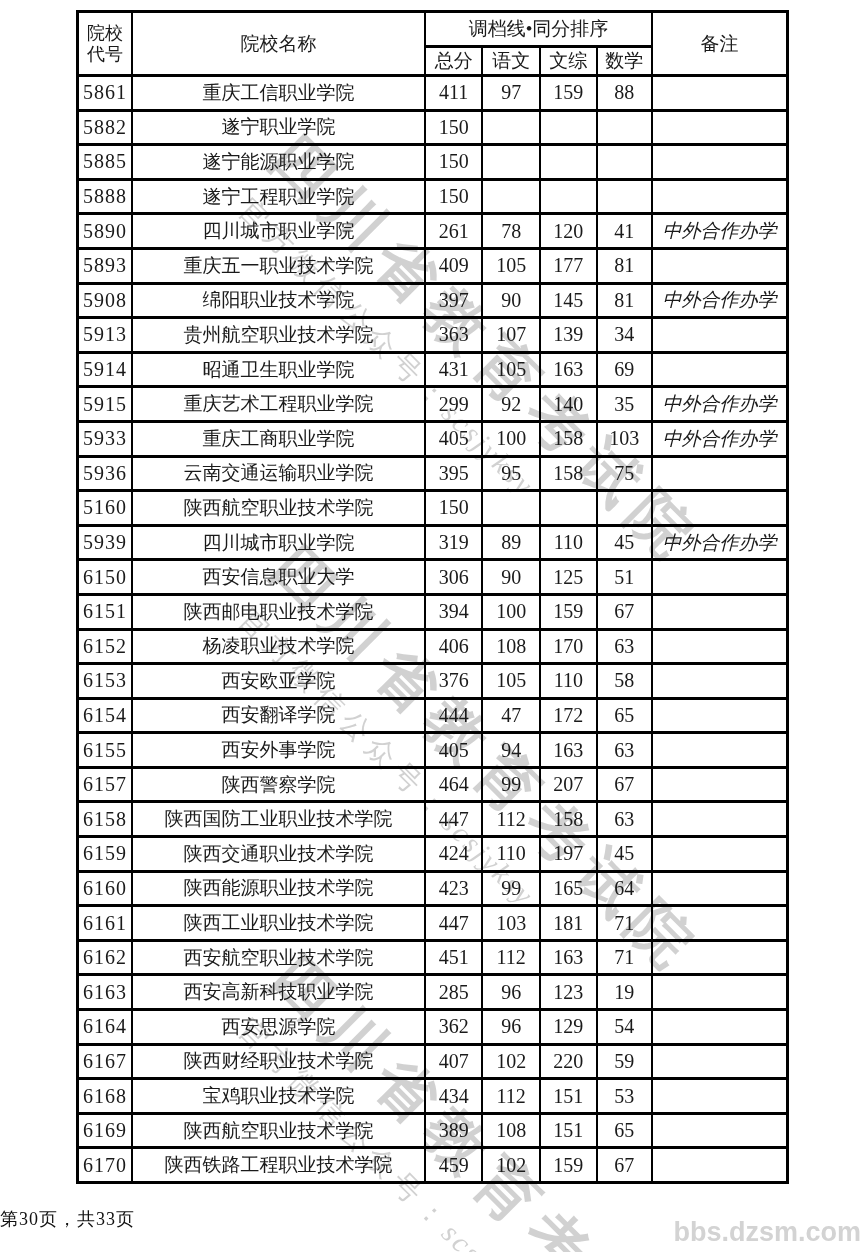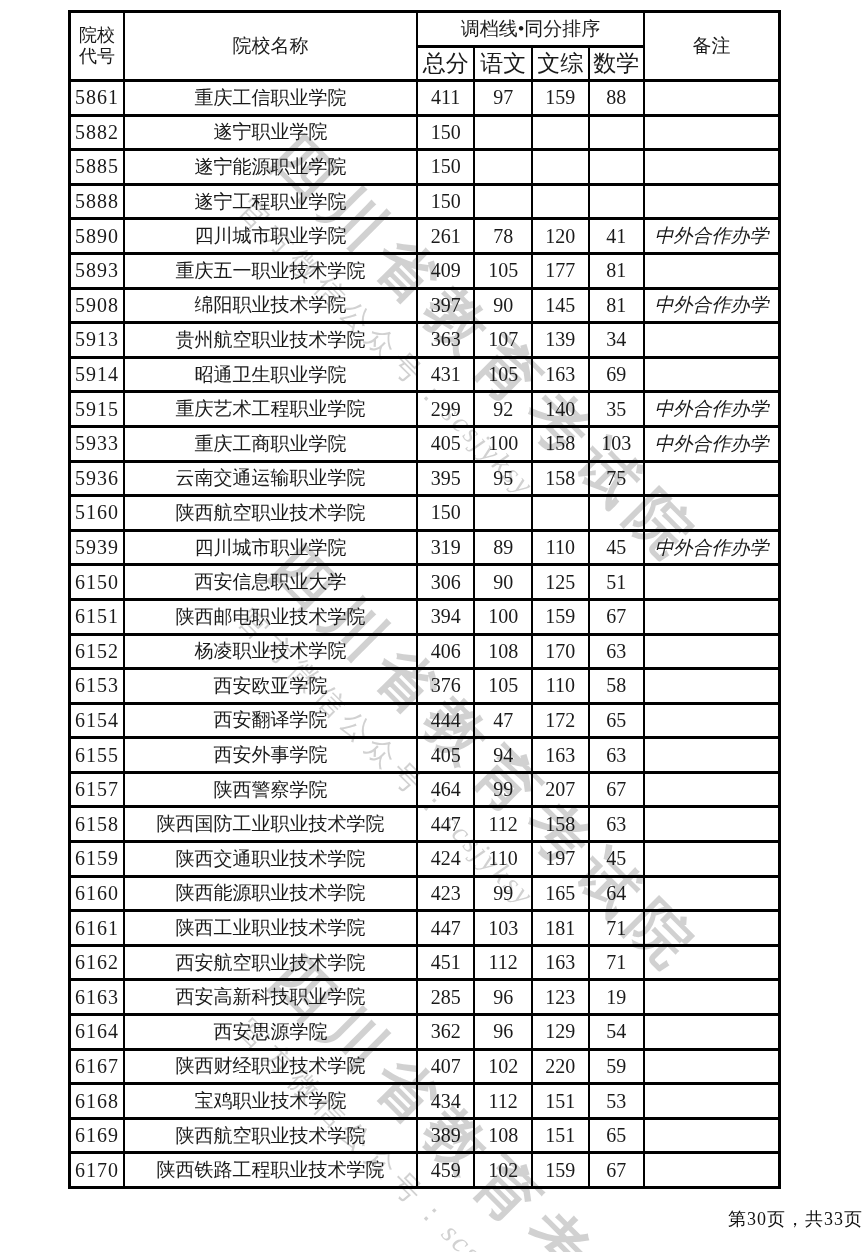--- a/index.html
+++ b/index.html
@@ -7,41 +7,41 @@
     width:863px; height:1252px;
     background:#ffffff;
     font-family:"Liberation Serif","DejaVu Serif",serif;
     color:#1a1a1a;
     position:relative;
     overflow:hidden;
   }
   .page { position:absolute; inset:0; }
 
   
-  .score-table-wrap { position:absolute; left:68px; top:10px; }
+  .score-table-wrap { position:absolute; left:76px; top:10px; }
   table.score-table {
     border-collapse:collapse;
     table-layout:fixed;
     width:713px;
     border:3px solid #000;
   }
   table.score-table th, table.score-table td {
     border-left:2px solid #000;
     border-right:2px solid #000;
     border-top:3px solid #000;
     border-bottom:3px solid #000;
     text-align:center;
     vertical-align:middle;
     padding:0 2px;
     box-sizing:border-box;
     overflow:hidden;
   }
   th { font-weight:normal; font-size:19px; }
   .hdr-top { height:35px; }
-  .hdr-sub th { height:23px; font-size:23px; }
+  .hdr-sub th { height:23px; font-size:19px; }
   th.h-code { line-height:1.15; font-size:18px; }
   td { height:34.6px; }
   td.c-code  { font-size:20px; letter-spacing:1px; }
   td.c-name  { font-size:19px; }
   td.c-num   { font-size:20px; }
   td.c-remark{ font-size:19px;font-style:italic; }
 
   
   .wm {
     position:absolute;
@@ -55,21 +55,21 @@
   .wm-small { font-size:29px; letter-spacing:7px; margin-top:8px; margin-left:14px; }
   .wm-script{ font-style:italic; letter-spacing:3px; }
   .wm1 { left:310px; top:118px; }
   .wm2 { left:310px; top:528px; }
   .wm3 { left:310px; top:938px; }
 
   
   .page-info {
     position:absolute;
     left:0; right:0; top:1207px;
-    text-align:right;
+    text-align:left;
     font-size:18px;
     letter-spacing:1px;
     color:#111;
   }
   .site-watermark {
     position:absolute;
     right:2px; top:1217px;
     font-family:"Liberation Sans","DejaVu Sans",sans-serif;
     font-weight:bold;
     font-size:27px;
@@ -444,14 +444,15 @@
       <td class="c-num">102</td>
       <td class="c-num">159</td>
       <td class="c-num">67</td>
       <td class="c-remark"></td>
     </tr>
   </tbody>
     </table>
   </div>
 
   <div class="page-info">第30页，共33页</div>
+  <div class="site-watermark">bbs.dzsm.com</div>
 
 </div>
 
 </body></html>

